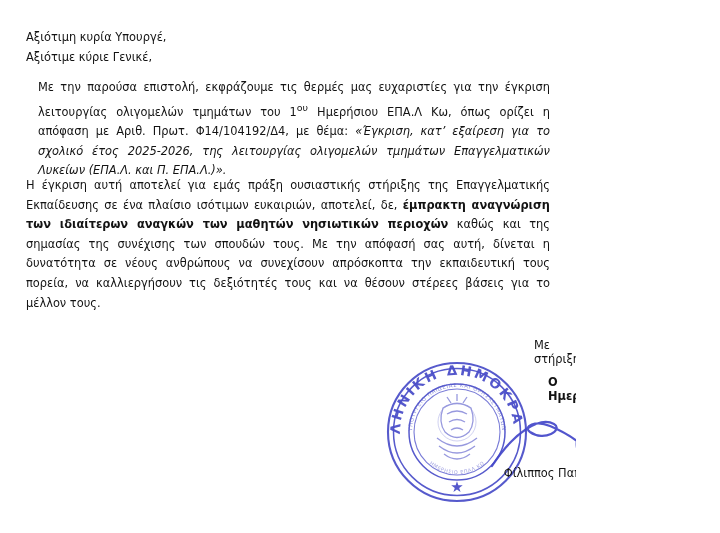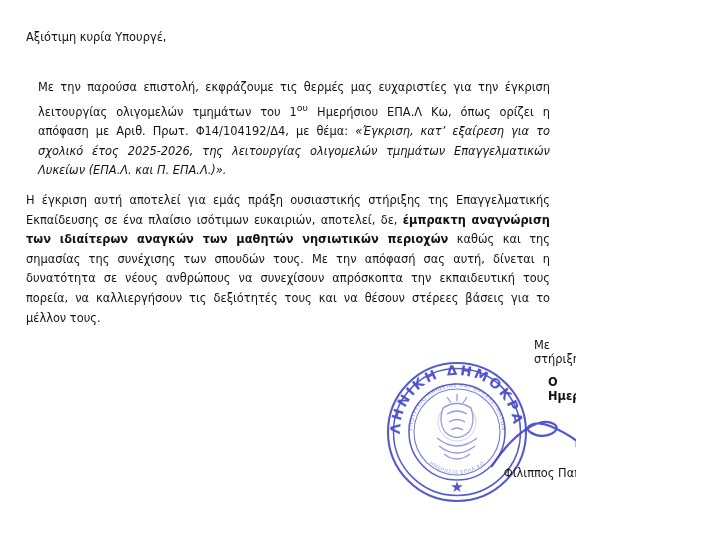--- a/index.html
+++ b/index.html
@@ -25,21 +25,21 @@
     line-height: 19.6px;
     text-align: justify;
     text-justify: inter-word;
     color: #131313;
   }
 
   .salutation { top: 28px; }
   .salutation div { text-align: left; }
 
   .para1 { top: 78px; margin-left: 12px; }
-  .para2 { top: 191px; }
+  .para2 { top: 176px; }
   .para3 { top: 284px; }
 
   .quoted {
     font-style: italic;
   }
   b, .bold { font-weight: bold; }
 
   
   .closing {
     position: absolute;
@@ -102,20 +102,21 @@
     background: #8a8a8a;
   }
 </style>
 </head>
 <body>
 
 <div class="page">
 
   <div class="body-text salutation">
     <div>Αξιότιμη κυρία Υπουργέ,</div>
+    <div>Αξιότιμε κύριε Γενικέ,</div>
   </div>
 
   <div class="body-text para1">
     <span>Με την παρούσα επιστολή, εκφράζουμε τις θερμές μας ευχαριστίες για την έγκριση λειτουργίας ολιγομελών τμημάτων του 1</span><sup>ου</sup><span> Ημερήσιου ΕΠΑ.Λ Κω, όπως ορίζει η απόφαση με Αριθ. Πρωτ. Φ14/104192/Δ4, με θέμα: </span><span class="quoted">«Έγκριση, κατ’ εξαίρεση για το σχολικό έτος 2025-2026, της λειτουργίας ολιγομελών τμημάτων Επαγγελματικών Λυκείων (ΕΠΑ.Λ. και Π. ΕΠΑ.Λ.)».</span>
   </div>
 
   <div class="body-text para2">
     <span>Η έγκριση αυτή αποτελεί για εμάς πράξη ουσιαστικής στήριξης της Επαγγελματικής Εκπαίδευσης σε ένα πλαίσιο ισότιμων ευκαιριών, αποτελεί, δε, </span><b>έμπρακτη αναγνώριση των ιδιαίτερων αναγκών των μαθητών νησιωτικών περιοχών</b><span> καθώς και της σημασίας της συνέχισης των σπουδών τους. Με την απόφασή σας αυτή, δίνεται η δυνατότητα σε νέους ανθρώπους να συνεχίσουν απρόσκοπτα την εκπαιδευτική τους πορεία, να καλλιεργήσουν τις δεξιότητές τους και να θέσουν στέρεες βάσεις για το μέλλον τους.</span>
   </div>
 

